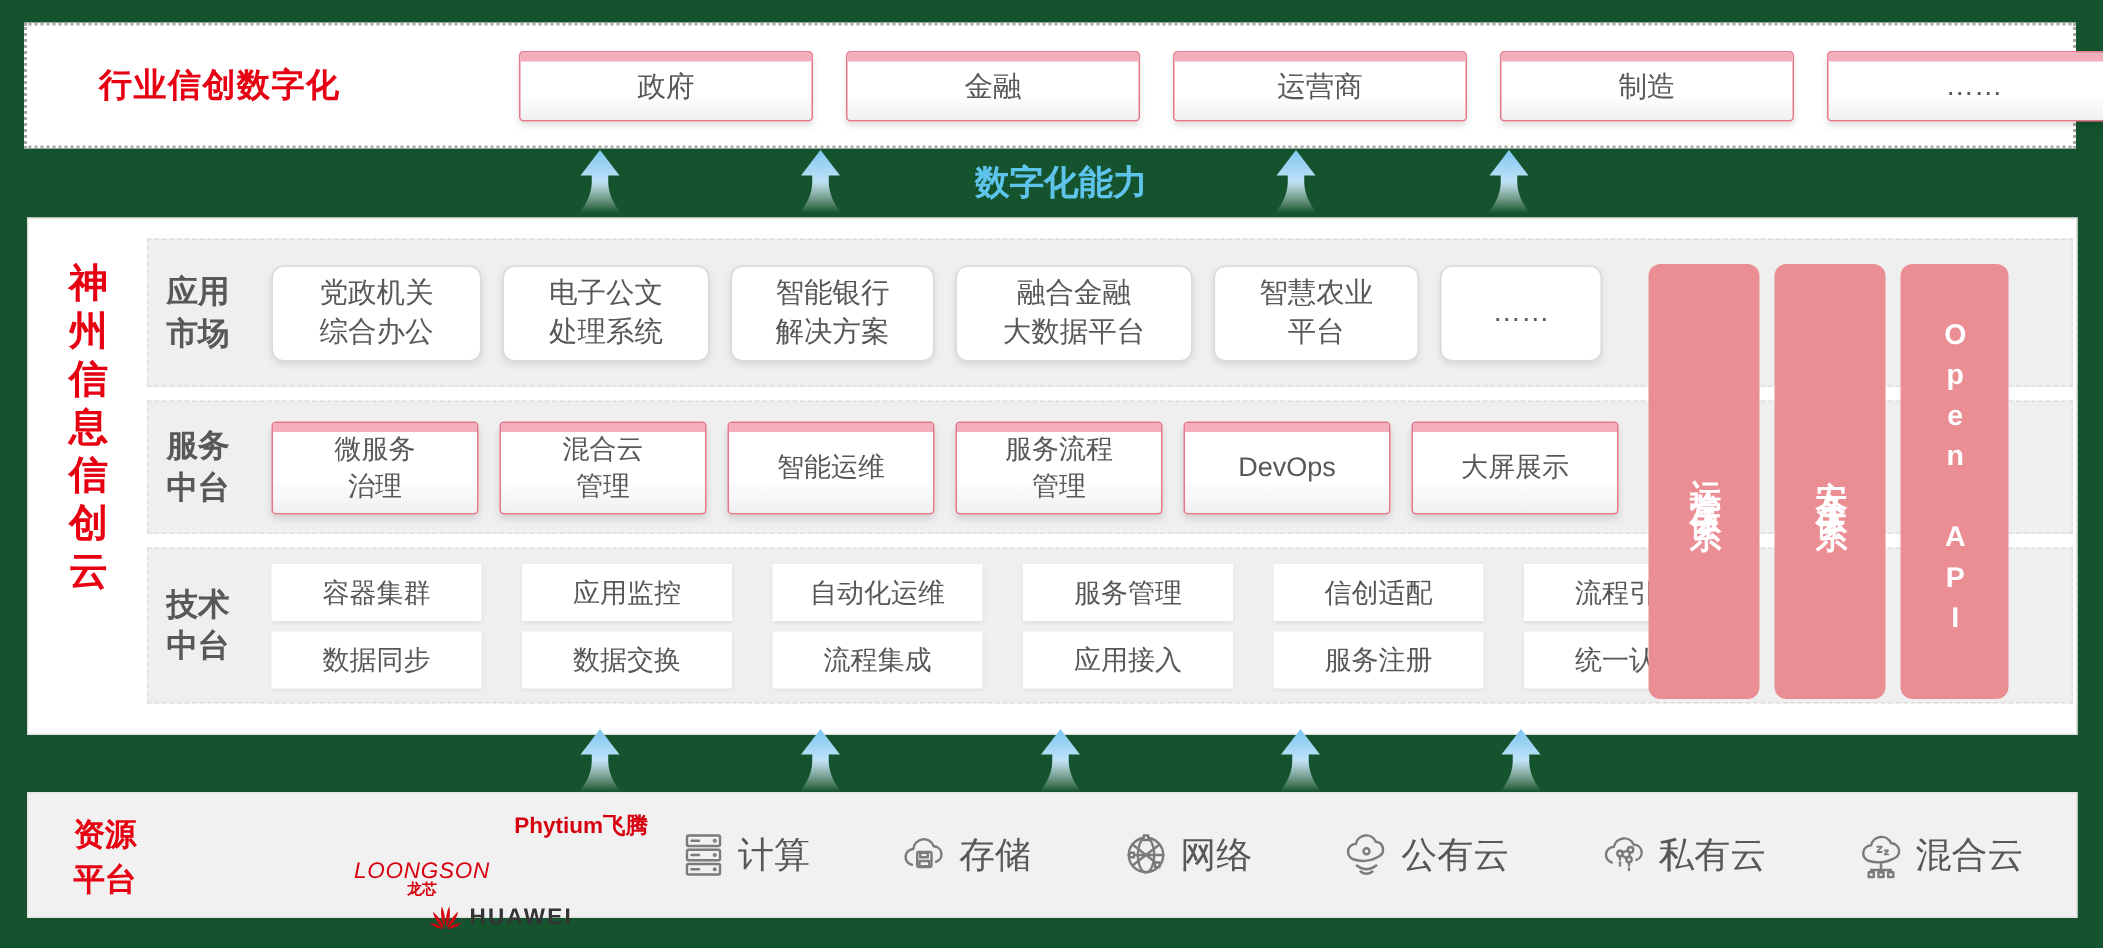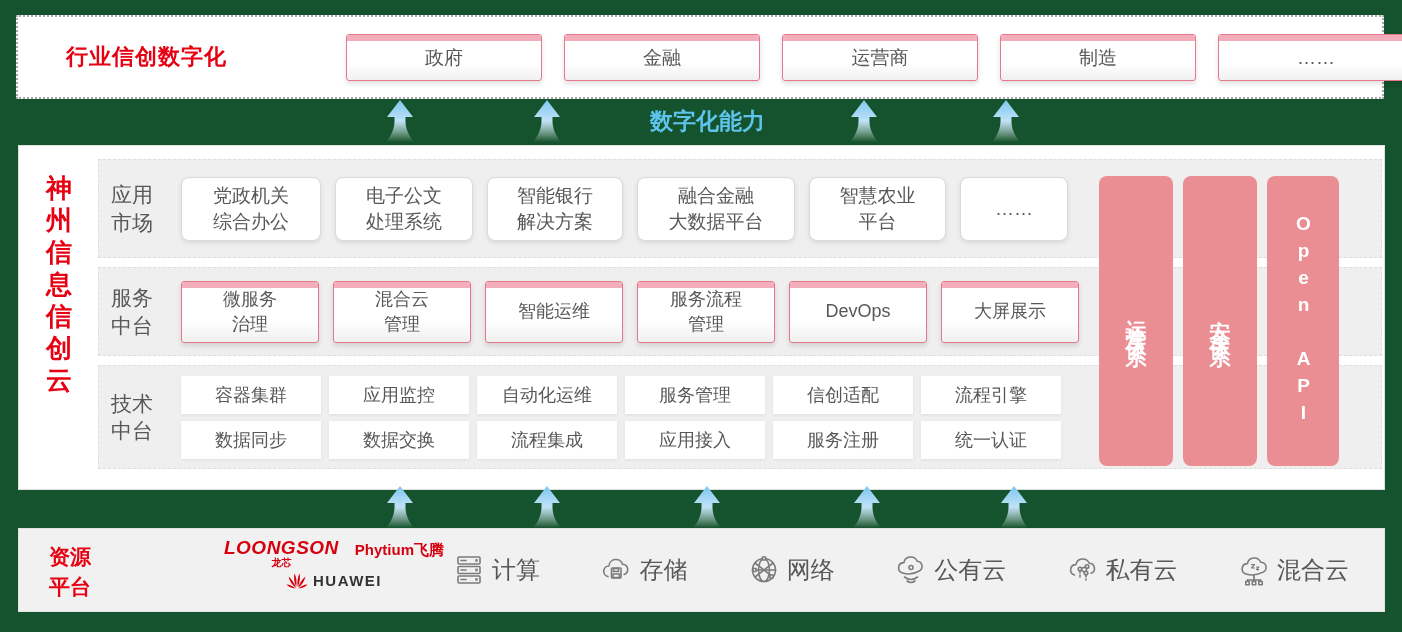--- a/index.html
+++ b/index.html
@@ -15,37 +15,37 @@
   .industry-box{width:196px;height:47px;font-size:19px;}
 
   
   .arrow{position:absolute;width:34px;height:42px;}
   .cap-text{position:absolute;left:620px;top:106px;width:175px;text-align:center;font-size:23px;font-weight:bold;color:#5fc4ec;}
 
   
   .main-panel{position:absolute;left:18px;top:145px;width:1367px;height:345px;background:#fff;border:1px solid #e0e0e0;box-sizing:border-box;}
   .vertical-title{position:absolute;left:24px;top:26px;width:32px;font-size:26px;line-height:32px;font-weight:bold;color:#e60012;text-align:center;word-break:break-all;}
   .band{position:absolute;left:79px;width:1284px;background:#efefef;border:1px dashed #dedede;box-sizing:border-box;display:flex;align-items:center;padding-left:12px;}
-  .band-label{width:62px;font-size:21px;line-height:1.3;font-weight:normal;color:#595757;white-space:pre-line;flex-shrink:0;}
+  .band-label{width:62px;font-size:21px;line-height:1.3;font-weight:bold;color:#595757;white-space:pre-line;flex-shrink:0;}
   .band-boxes{display:flex;gap:14px;margin-left:8px;align-items:center;}
   .appbox{background:#fff;border:1px solid #dadada;border-radius:8px;box-shadow:0 2px 5px rgba(0,0,0,.09);display:flex;align-items:center;justify-content:center;text-align:center;font-size:19px;line-height:1.35;color:#595757;white-space:pre-line;height:64px;box-sizing:border-box;}
   .svcbox{width:138px;height:62px;font-size:18px;line-height:1.35;text-align:center;white-space:pre-line;}
   .tech-col{display:flex;flex-direction:column;gap:7px;}
   .techbox{width:140px;height:38px;background:#fff;box-shadow:0 1px 3px rgba(0,0,0,.07);display:flex;align-items:center;justify-content:center;font-size:18px;color:#595757;}
-  .tech-boxes{display:flex;gap:8px;margin-left:8px;}
+  .tech-boxes{display:flex;gap:27px;margin-left:8px;}
 
   .vbar{position:absolute;top:30px;height:290px;background:#eb8e94;border-radius:8px;color:#fff;font-weight:bold;display:flex;align-items:center;justify-content:center;writing-mode:vertical-rl;text-orientation:upright;letter-spacing:9px;font-size:21px;}
 
   
   .bottom-panel{position:absolute;left:18px;top:528px;width:1367px;height:84px;background:#f1f1f1;border:1px solid #e3e3e3;box-sizing:border-box;}
   .res-label{position:absolute;left:30px;top:13px;font-size:21px;line-height:1.45;font-weight:bold;color:#e60012;white-space:pre-line;}
   .vendors{position:absolute;left:190px;top:9px;width:250px;display:flex;flex-direction:column;align-items:center;gap:4px;}
   .vendor-row{display:flex;align-items:flex-start;gap:16px;}
   .loongson{display:flex;flex-direction:column;align-items:center;line-height:1;}
-  .loongson-en{font-size:19px;font-weight:bold;font-style:italic;color:#d7000f;letter-spacing:.5px;}
+  .loongson-en{font-size:15px;font-weight:normal;font-style:italic;color:#d7000f;letter-spacing:.5px;margin-top:35px;}
   .loongson-cn{font-size:10px;font-weight:bold;color:#d7000f;margin-top:1px;}
   .phytium{font-size:15px;font-weight:bold;color:#d7000f;margin-top:3px;}
   .huawei{display:flex;align-items:center;gap:5px;}
   .huawei-text{font-size:15px;font-weight:bold;color:#333;letter-spacing:1.5px;}
   .res-items{position:absolute;left:432px;right:35px;top:0;height:100%;display:flex;align-items:center;justify-content:space-between;}
   .res-item{display:flex;align-items:center;gap:5px;}
   .res-item-label{font-size:24px;color:#595757;}
   .icon-svg{stroke:#7b7b7b;fill:none;stroke-width:1.6;stroke-linecap:round;stroke-linejoin:round;}
 </style>
 </head>

